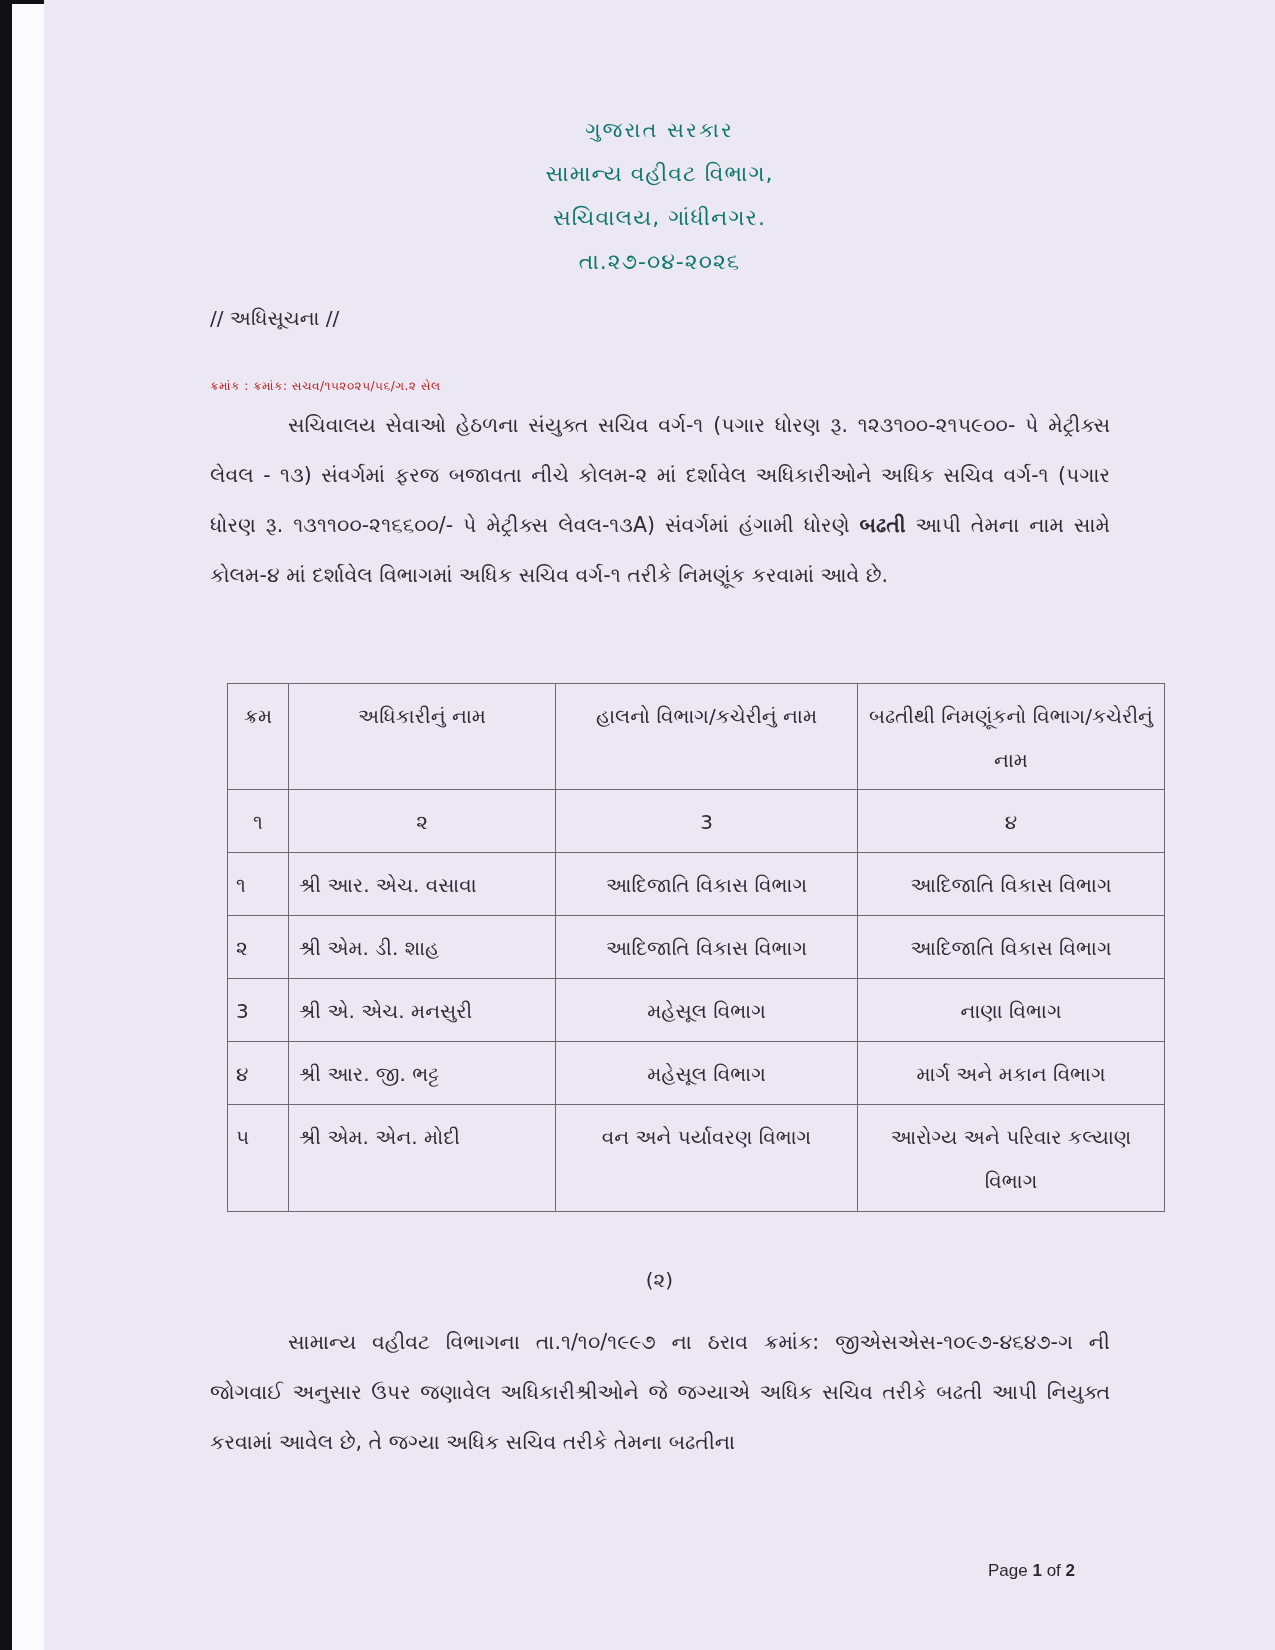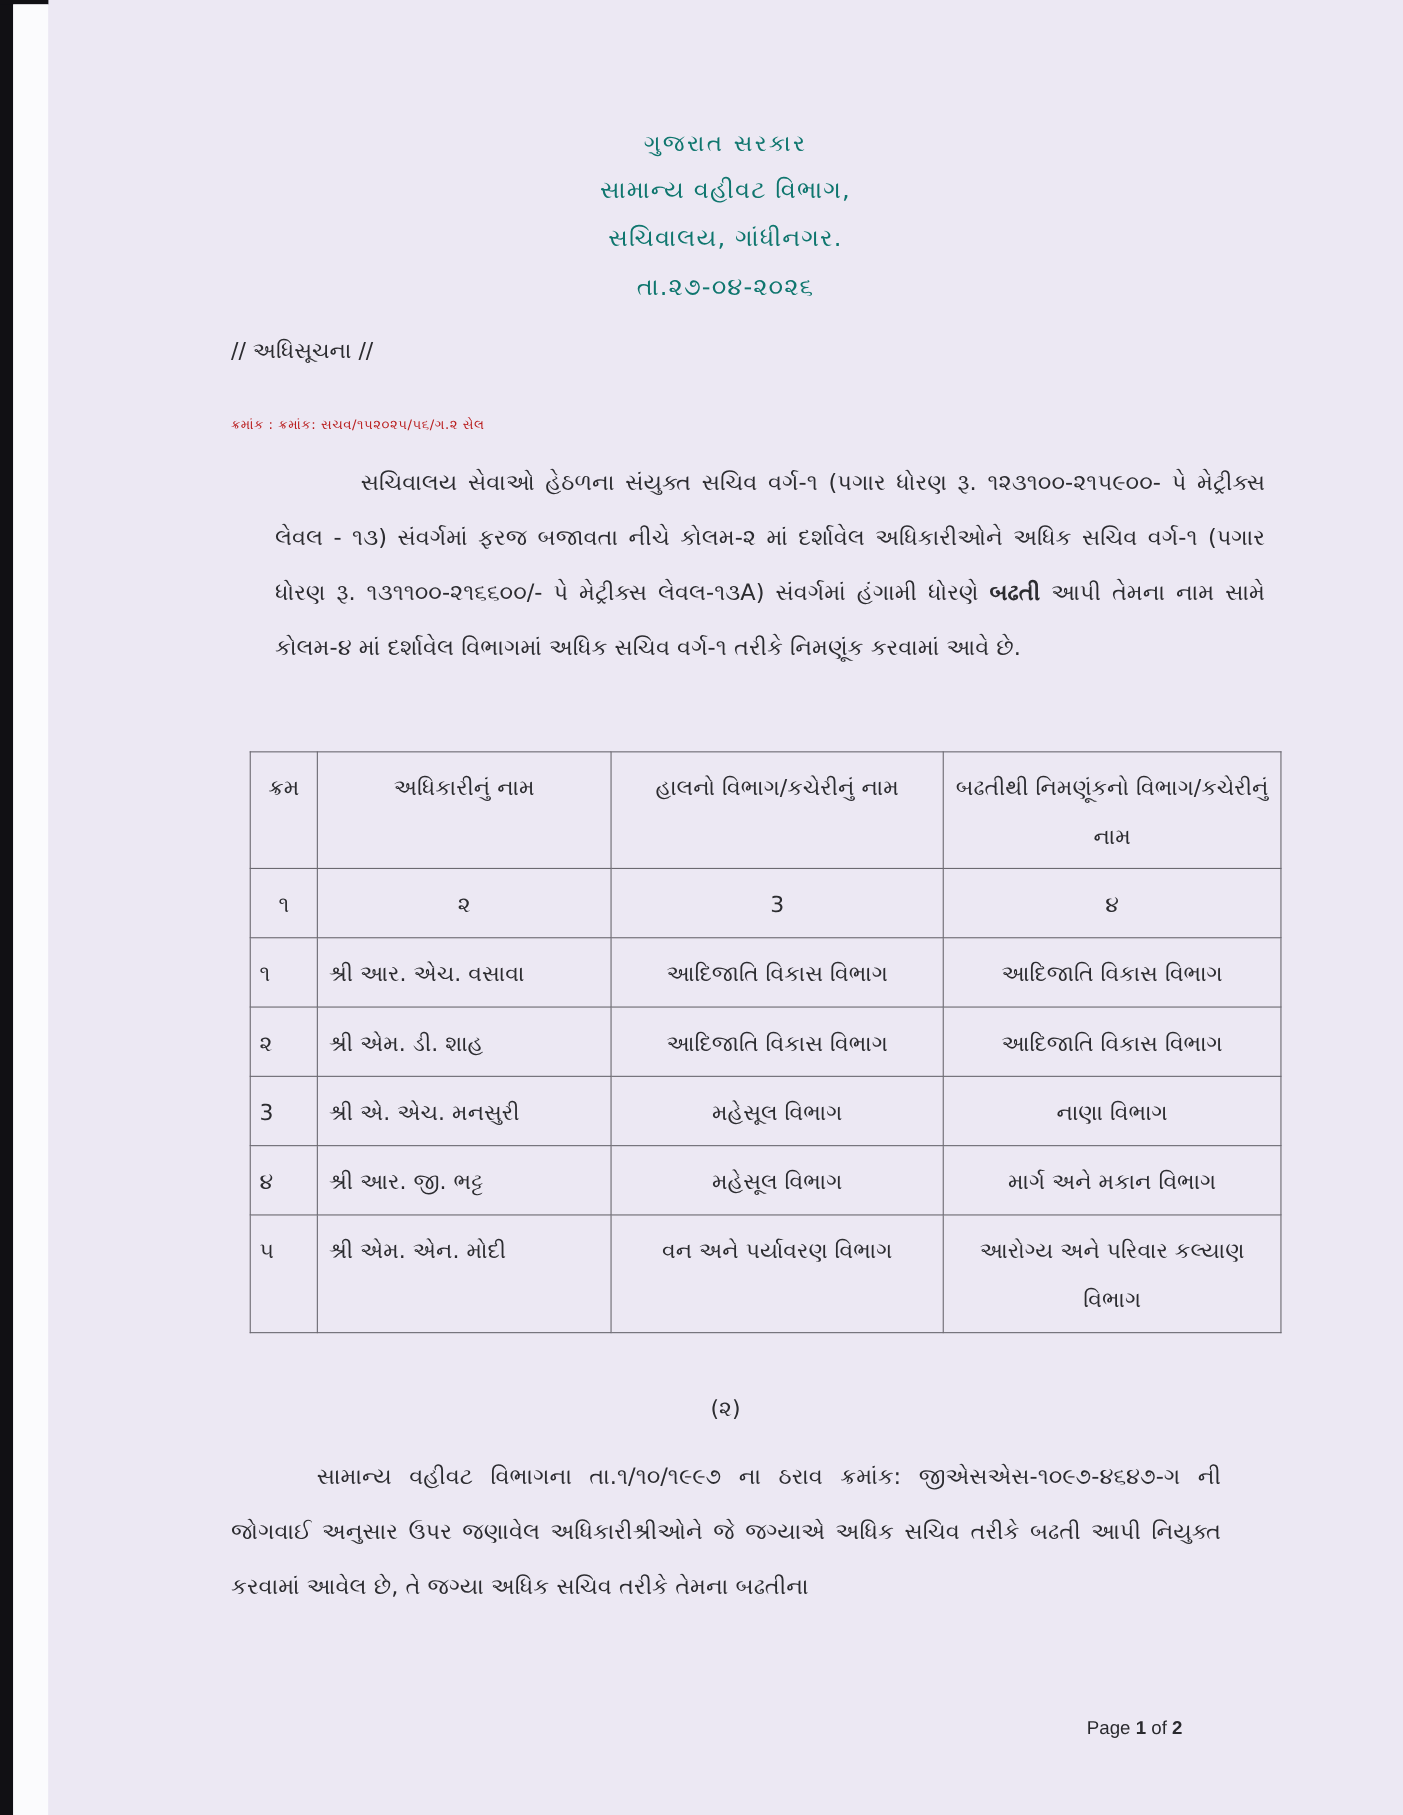--- a/index.html
+++ b/index.html
@@ -75,21 +75,21 @@
   .para {
     position: absolute;
     left: 166px;
     width: 900px;
     font-size: 20.5px;
     line-height: 50px;
     color: #2c2c30;
     text-align: justify;
     text-align-last: left;
   }
-  .para1 { top: 413px; margin-left: 40px; }
+  .para1 { top: 400px; }
   .para2 { top: 1317px; }
   .para .indent { display: inline-block; width: 78px; }
   .para b { font-weight: bold; }
 
   .table-wrap {
     position: absolute;
     left: 159px;
     top: 683px;
     width: 918px;
     padding-left: 24px;

